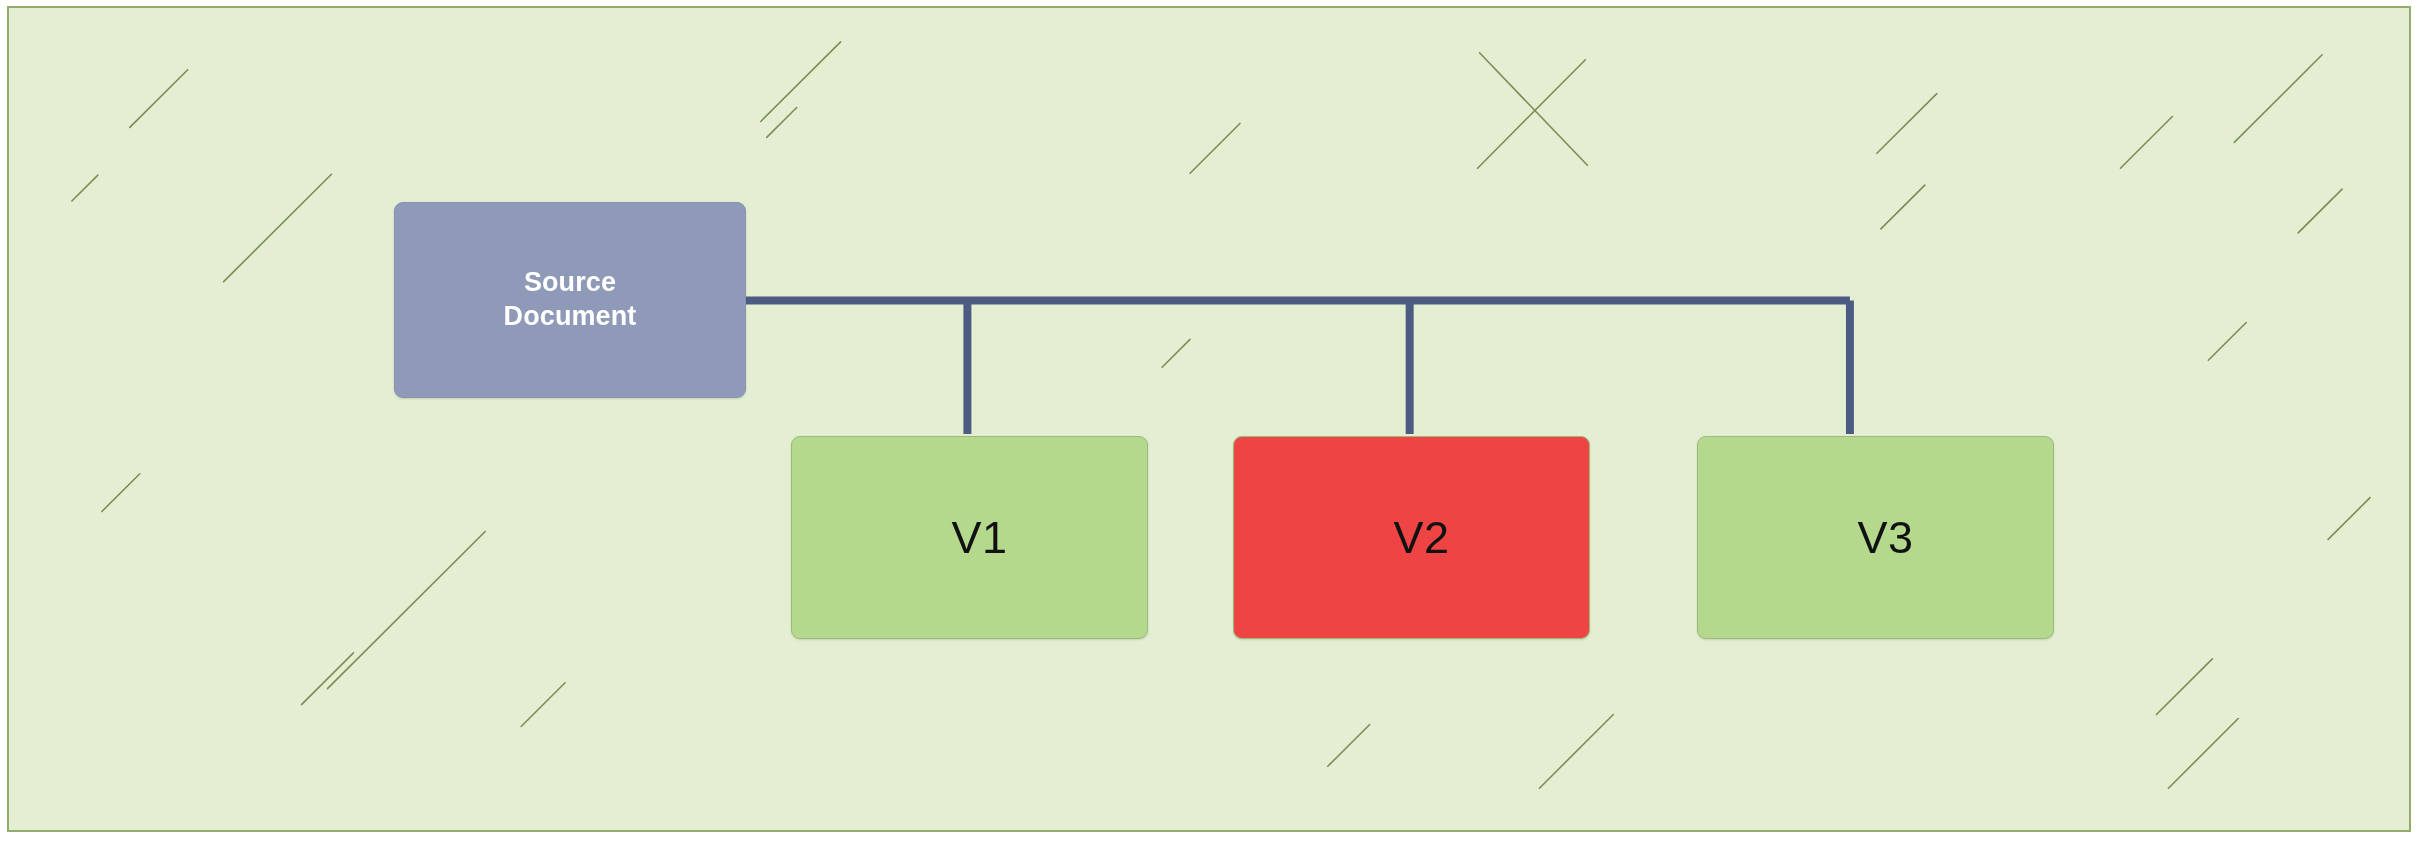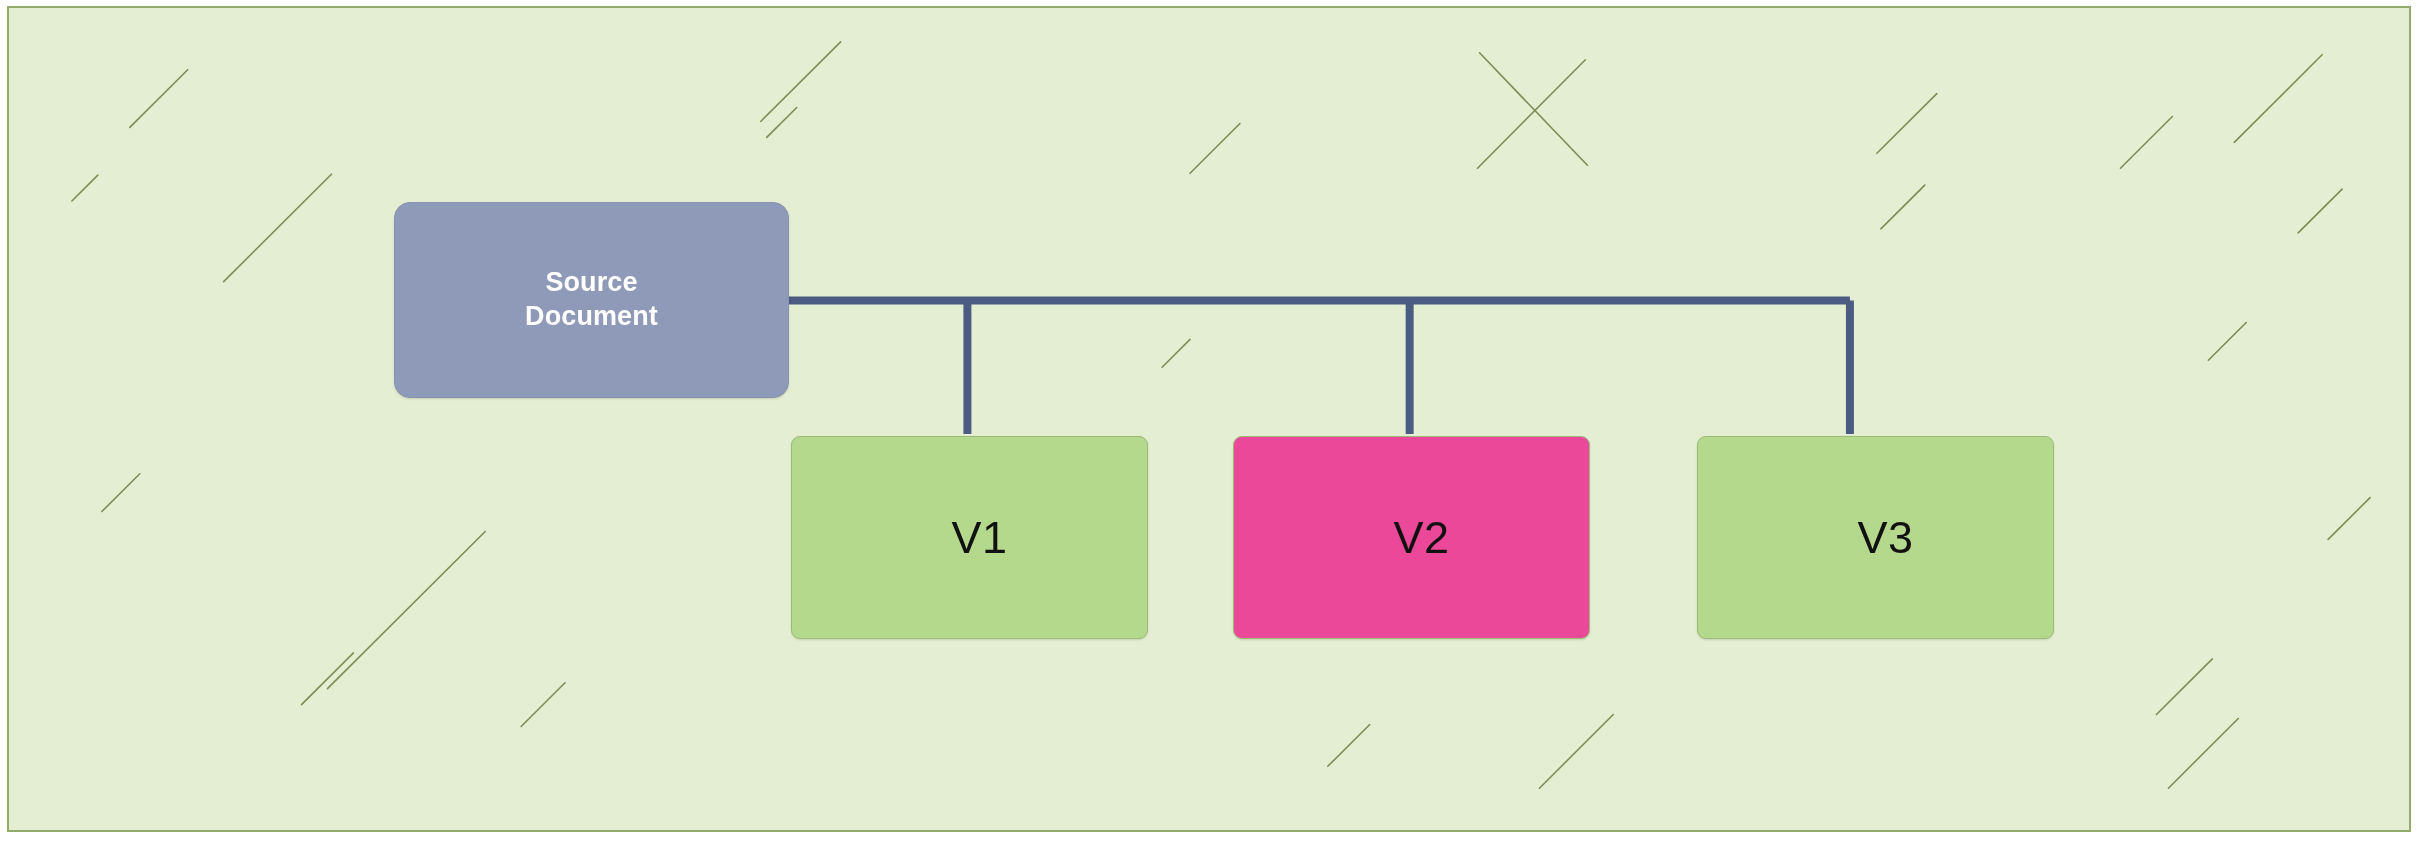--- a/index.html
+++ b/index.html
@@ -131,30 +131,30 @@
       <line x1="2203" y1="354" x2="2241" y2="316"></line>
     </svg>
 
   <svg id="connector-layer" viewBox="0 0 2404 826" preserveAspectRatio="none">
       <path d="M 737 294 L 1844 294" stroke="#4c5b81" stroke-width="8"></path>
       <path d="M 960 294 L 960 428" stroke="#4c5b81" stroke-width="8"></path>
       <path d="M 1403 294 L 1403 428" stroke="#4c5b81" stroke-width="8"></path>
       <path d="M 1844 294 L 1844 428" stroke="#4c5b81" stroke-width="8"></path>
     </svg>
 
-  <div class="node node-source" id="node-source-document" style="left: 385px; top: 194px; width: 395px; height: 196px; background: rgb(142, 154, 183); color: rgb(255, 255, 255); border-radius: 16px;">
+  <div class="node node-source" id="node-source-document" style="left: 385px; top: 194px; width: 352px; height: 196px; background: rgb(142, 154, 183); color: rgb(255, 255, 255);">
     <span class="node-label">Source
 Document</span>
   </div>
 
   <div class="node node-version" id="node-v1" style="left: 782px; top: 428px; width: 357px; height: 203px; background: rgb(180, 217, 141); color: rgb(17, 17, 17);">
     <span class="node-label">V1</span>
   </div>
 
-  <div class="node node-version" id="node-v2" style="left: 1224px; top: 428px; width: 357px; height: 203px; background: #ec4899; color: rgb(17, 17, 17);">
+  <div class="node node-version" id="node-v2" style="left: 1224px; top: 428px; width: 357px; height: 203px; background: #ef4444; color: rgb(17, 17, 17);">
     <span class="node-label">V2</span>
   </div>
 
   <div class="node node-version" id="node-v3" style="left: 1666px; top: 428px; width: 357px; height: 203px; background: rgb(180, 217, 141); color: rgb(17, 17, 17); margin-left: 22px;">
     <span class="node-label">V3</span>
   </div>
 
 </div>
 
 </body></html>

